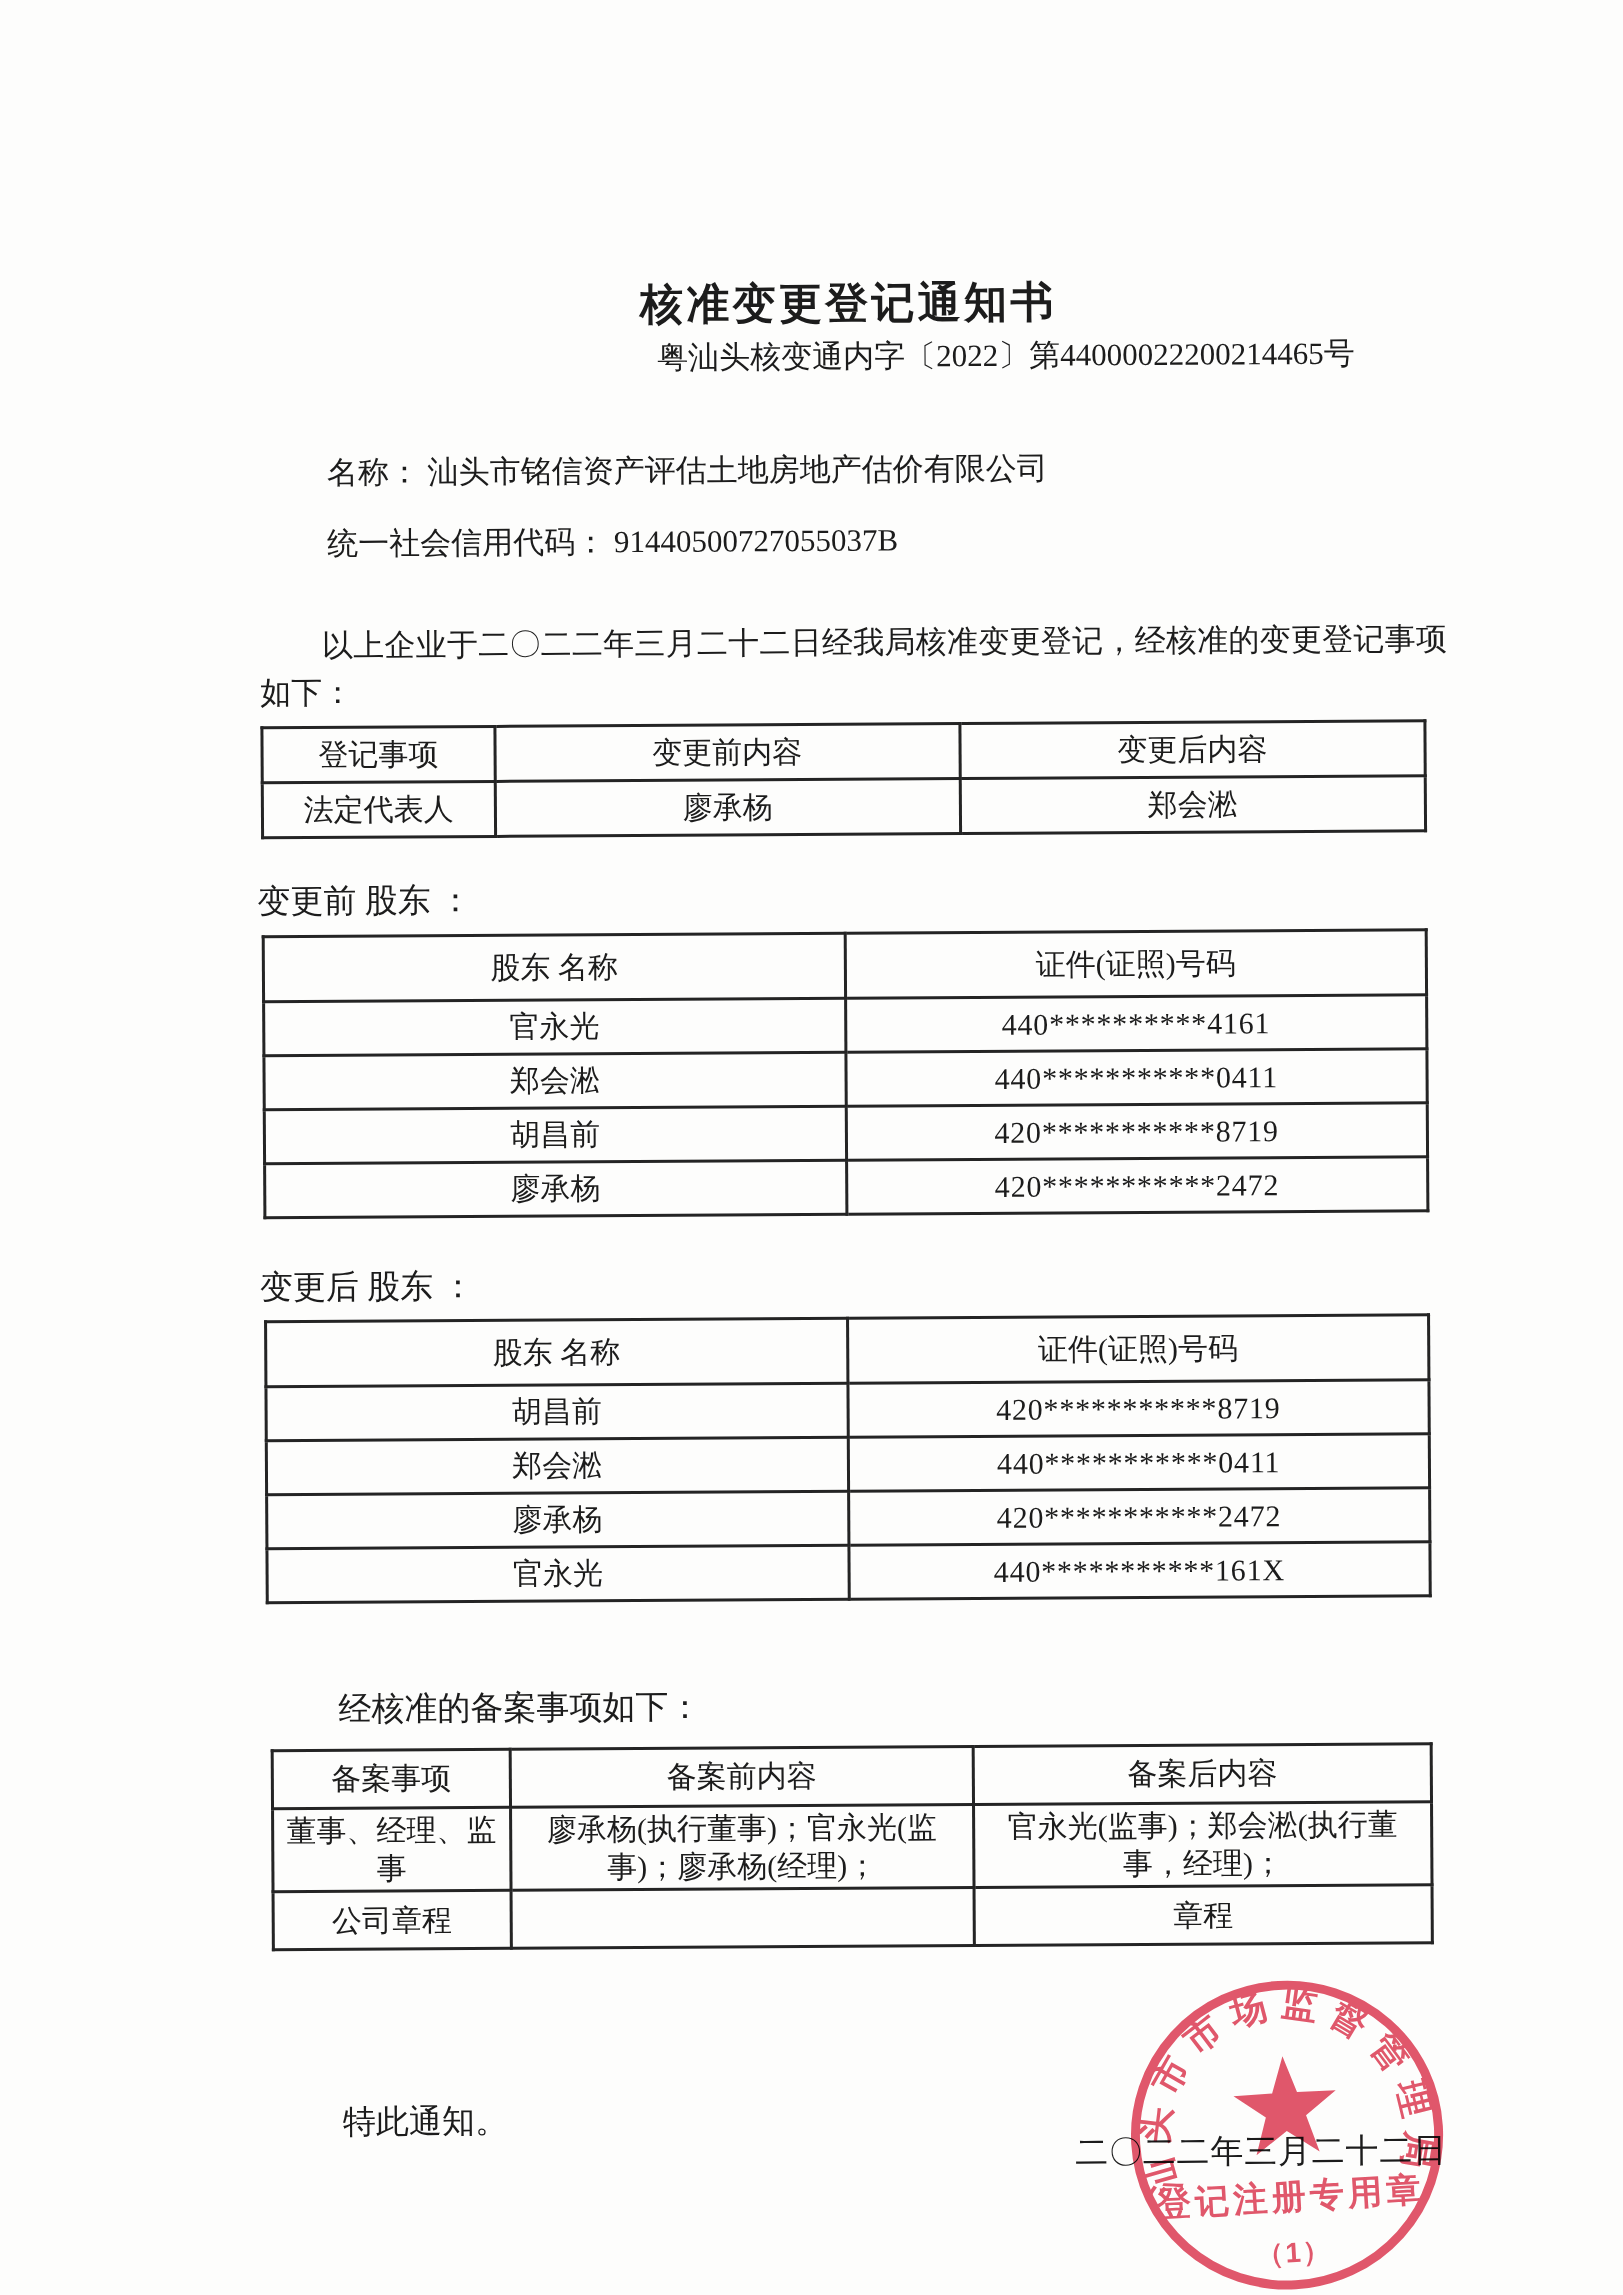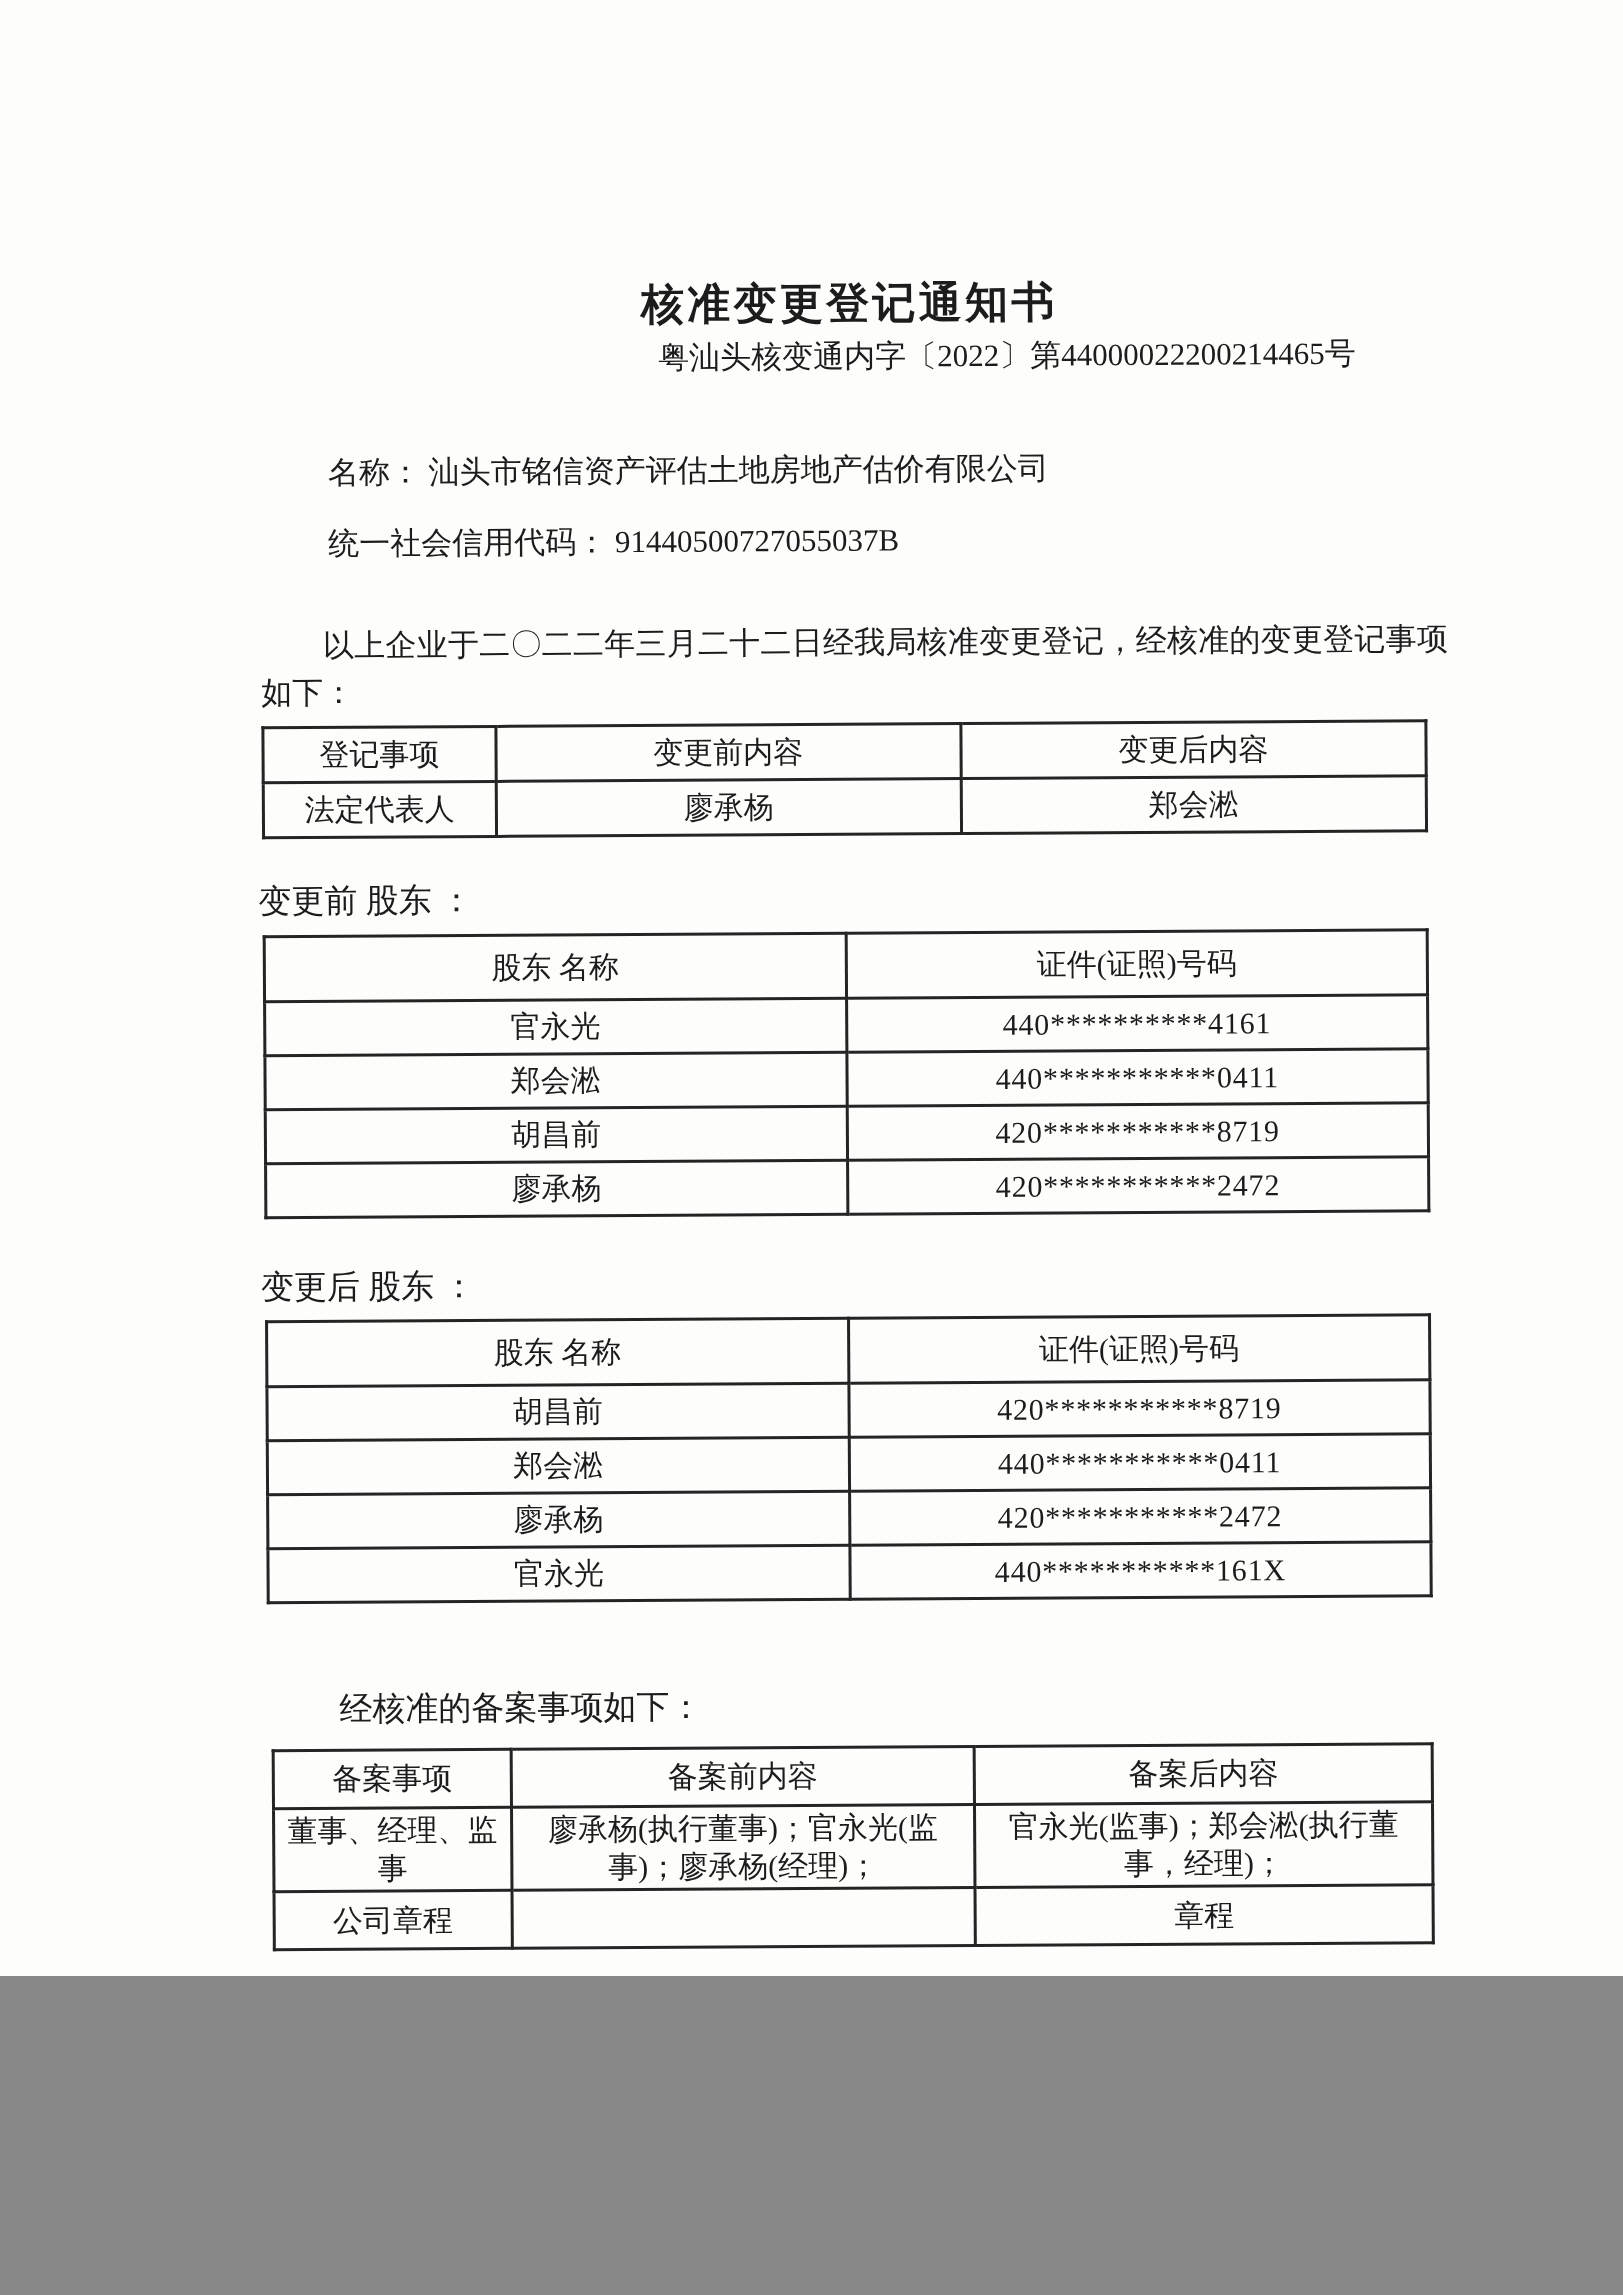--- a/index.html
+++ b/index.html
@@ -1,18 +1,18 @@
 <!DOCTYPE html>
 <html style="font-size:13.2px"><head>
 <meta charset="utf-8">
 <style>
   html,body{margin:0;padding:0;background:#888;}
   .page{
     position:relative;
-    width:1623px;height:1976px;
+    width:1623px;height:2295px;
     background:#fdfdfc;
     overflow:hidden;
     font-family:"Liberation Serif", serif;
     color:#1c1c1c;
   }
   .doc{
     position:absolute;inset:0;
     transform:rotate(-0.35deg);
     transform-origin:50% 50%;
   }

